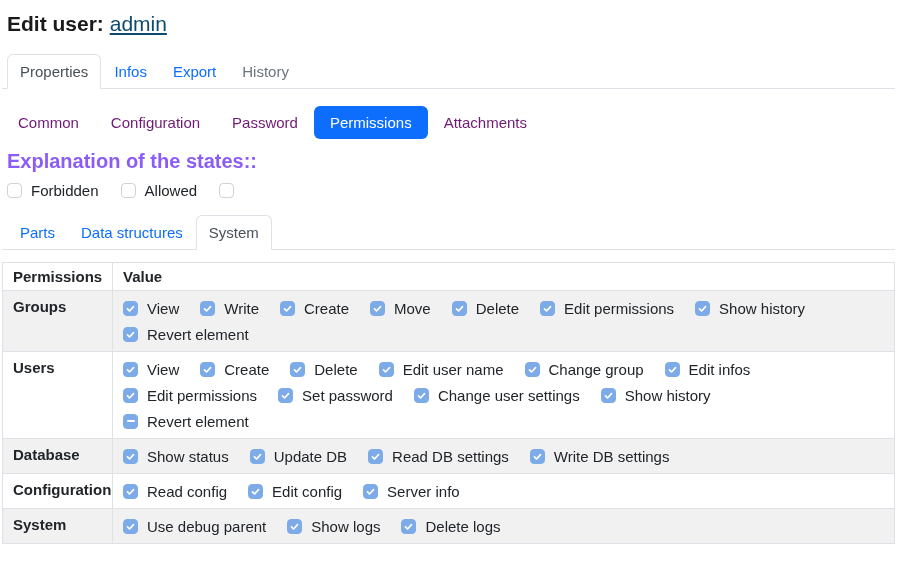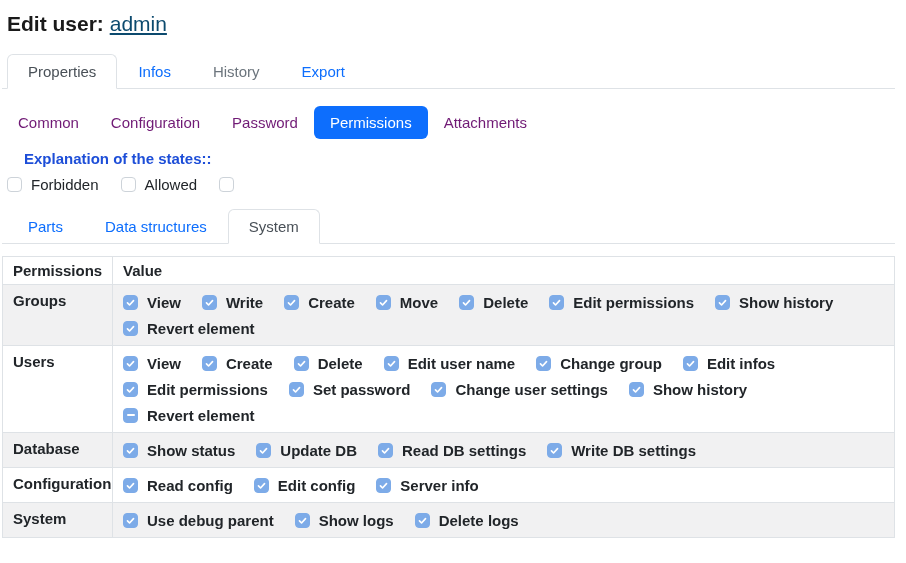--- a/index.html
+++ b/index.html
@@ -11,39 +11,39 @@
   }
   .container{margin:12px 11px 0 2px;width:893px;box-sizing:border-box;}
 
   
   .page-title{font-size:21px;font-weight:700;margin:0 0 18px 5px;color:#1a1a1a;}
   .page-title a{color:#0c4a6e;text-decoration:underline;font-weight:400;cursor:pointer;}
 
   
   .nav-tabs{display:flex;border-bottom:1px solid #dee2e6;padding-left:5px;}
   .nav-tabs .tab{
-    padding:8px 20px;font-size:15px;color:#0d6efd;text-decoration:none;cursor:pointer;
+    padding:8px 12px;font-size:15px;color:#0d6efd;text-decoration:none;cursor:pointer;
     border:1px solid transparent;margin-bottom:-1px;white-space:nowrap;
   }
   .nav-tabs .tab.active{
     color:#495057;background:#fff;border:1px solid #dee2e6;border-bottom:1px solid #fff;
     border-radius:6px 6px 0 0;
   }
   .nav-tabs .tab.disabled{color:#6c757d;cursor:default;}
 
   
   .nav-pills{display:flex;margin-top:17px;padding-left:0px;}
   .nav-pills .pill{
     padding:8px 16px;font-size:15px;color:#701a75;text-decoration:none;
     border-radius:6px;cursor:pointer;white-space:nowrap;
   }
   .nav-pills .pill.active{background:#0d6efd;color:#fff;}
 
   
-  .legend-heading{font-size:15px;font-weight:700;margin:11px 0 9px 22px;color:#1d4ed8;}
+  .legend-heading{font-size:20px;font-weight:700;margin:11px 0 9px 5px;color:#8b5cf6;}
   .legend-row{display:flex;column-gap:22px;margin:0 0 16px 5px;}
   .legend-item{display:flex;align-items:center;gap:9px;cursor:pointer;}
 
   .nav-tabs.second{margin-top:0;}
 
   
   .cb{
     width:15px;height:15px;border-radius:4px;box-sizing:border-box;flex:0 0 auto;
     display:inline-flex;align-items:center;justify-content:center;cursor:pointer;
   }
@@ -56,37 +56,37 @@
   table.perm{
     border-collapse:collapse;margin-top:12px;width:100%;
     font-size:15px;table-layout:fixed;
   }
   table.perm th,table.perm td{border:1px solid #dee2e6;text-align:left;}
   table.perm th{padding:5px 10px;font-weight:700;}
   table.perm col.c1{width:110px;}
   td.cat{font-weight:700;padding:7px 10px;vertical-align:top;}
   td.val{padding:4px 10px;}
   td.val .line{display:flex;align-items:center;column-gap:21px;min-height:26px;flex-wrap:nowrap;}
-  .cb-item{display:flex;align-items:center;gap:9px;cursor:pointer;white-space:nowrap;font-weight:bold;}
+  .cb-item{display:flex;align-items:center;gap:9px;cursor:pointer;white-space:nowrap;}
   tbody tr.striped{background:#f1f1f2;}
 </style>
 </head>
 <body>
 
 <div class="container">
 
   <h1 class="page-title"><span>Edit user:</span>
     <a>admin</a>
   </h1>
 
   <nav class="nav-tabs" id="main-tabs">
       <a class="tab active">Properties</a>
       <a class="tab">Infos</a>
+      <a class="tab">Export</a>
       <a class="tab disabled">History</a>
-      <a class="tab">Export</a>
     </nav>
 
   <nav class="nav-pills" id="sub-tabs">
       <a class="pill">Common</a>
       <a class="pill">Configuration</a>
       <a class="pill">Password</a>
       <a class="pill active">Permissions</a>
       <a class="pill">Attachments</a>
     </nav>
 

